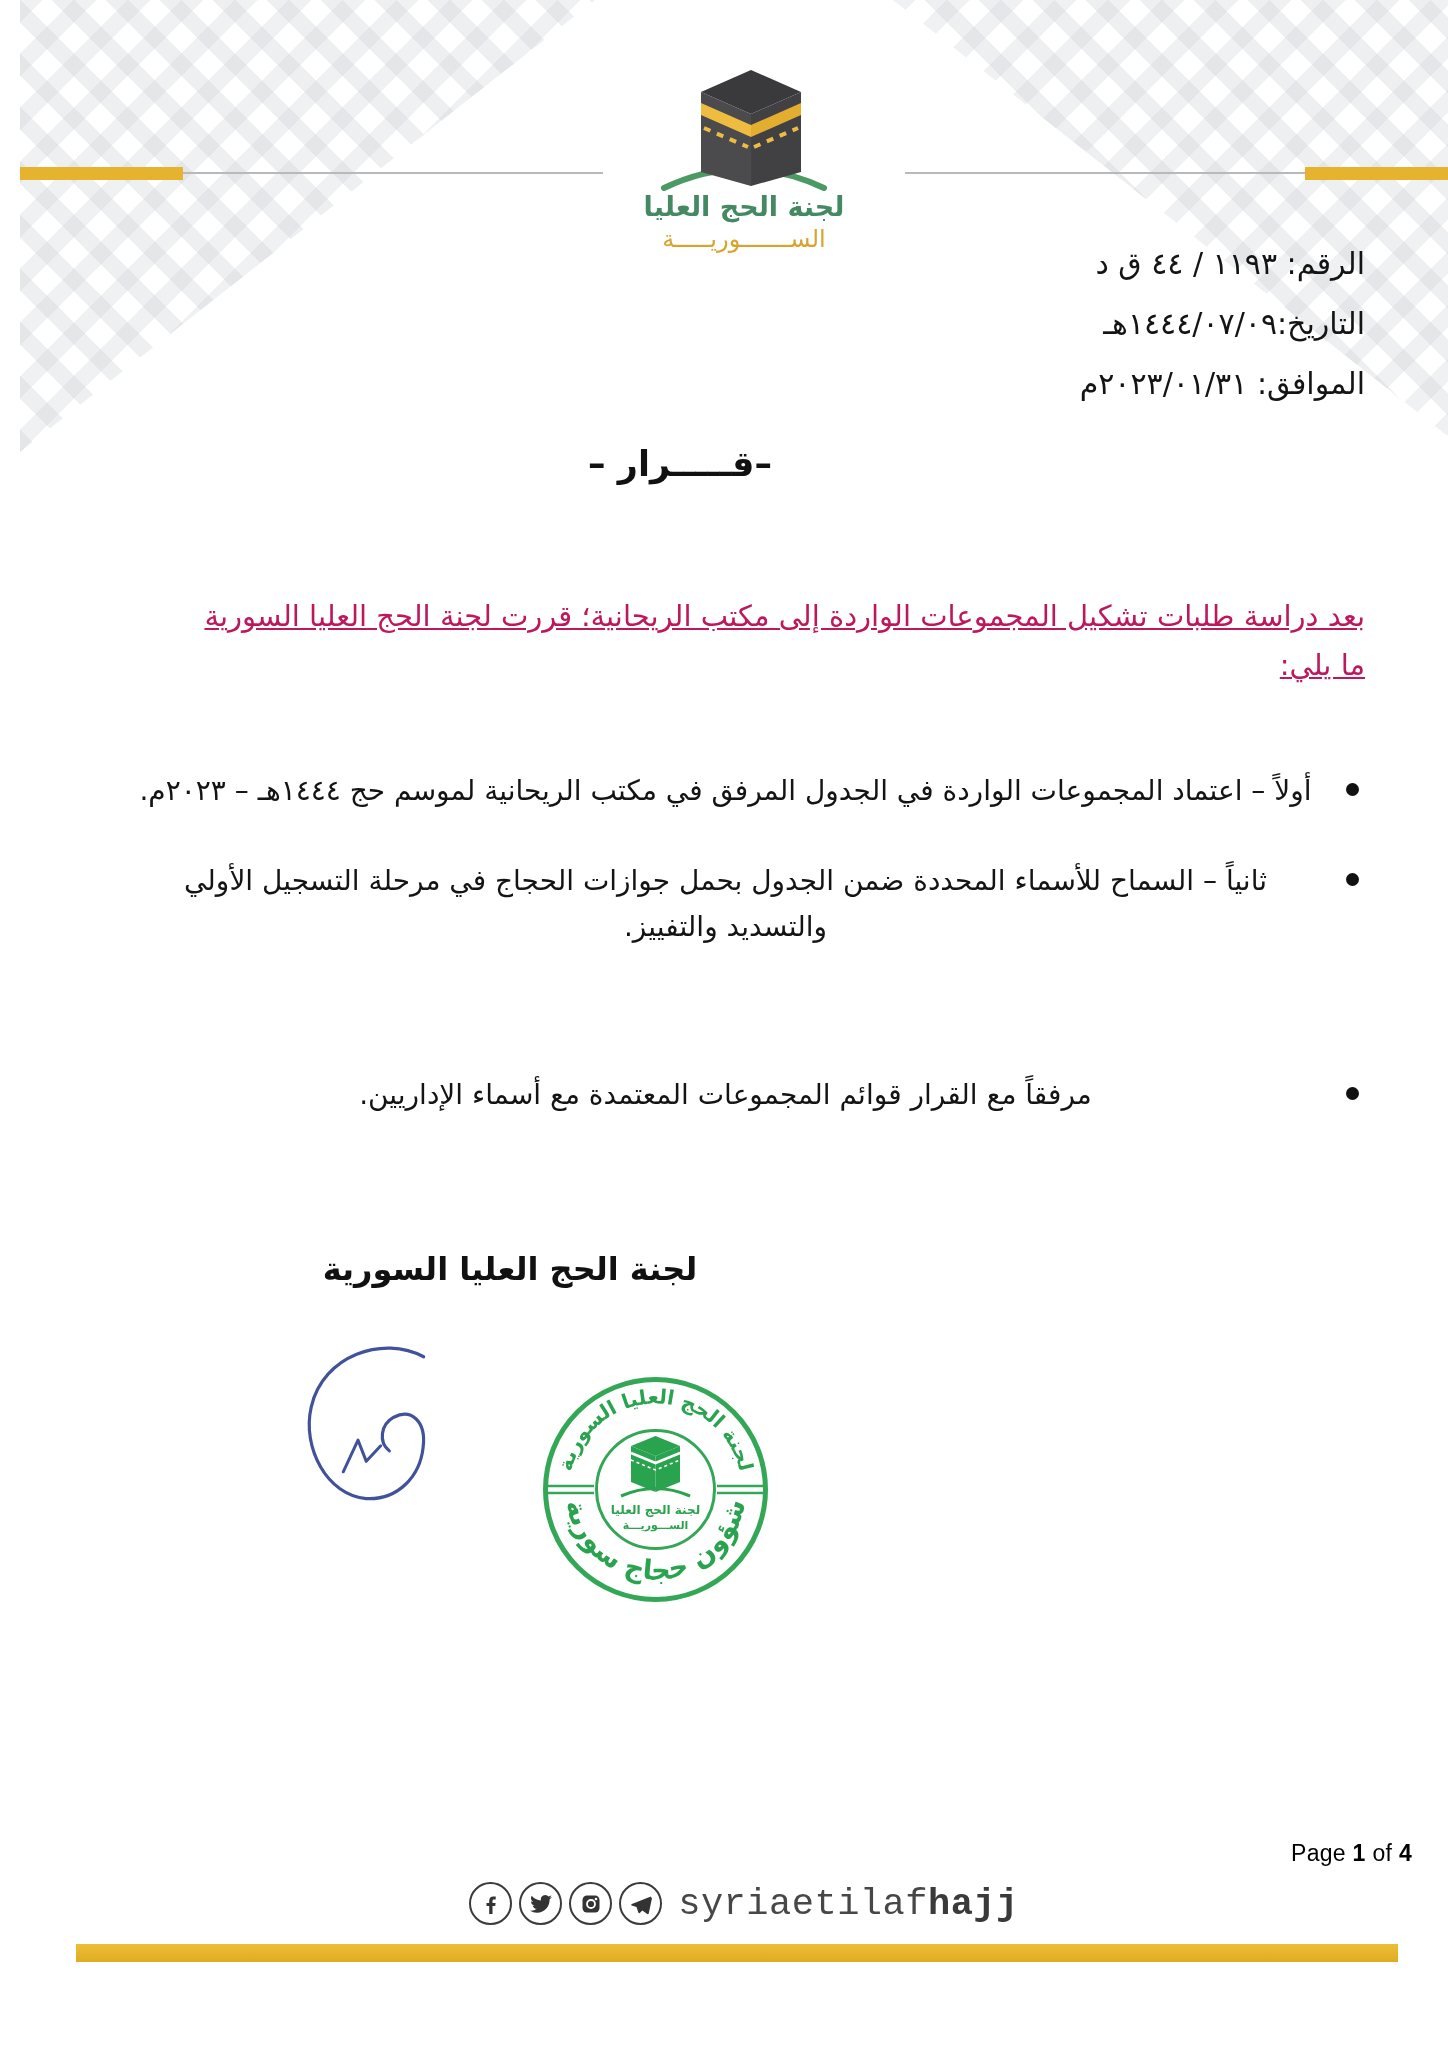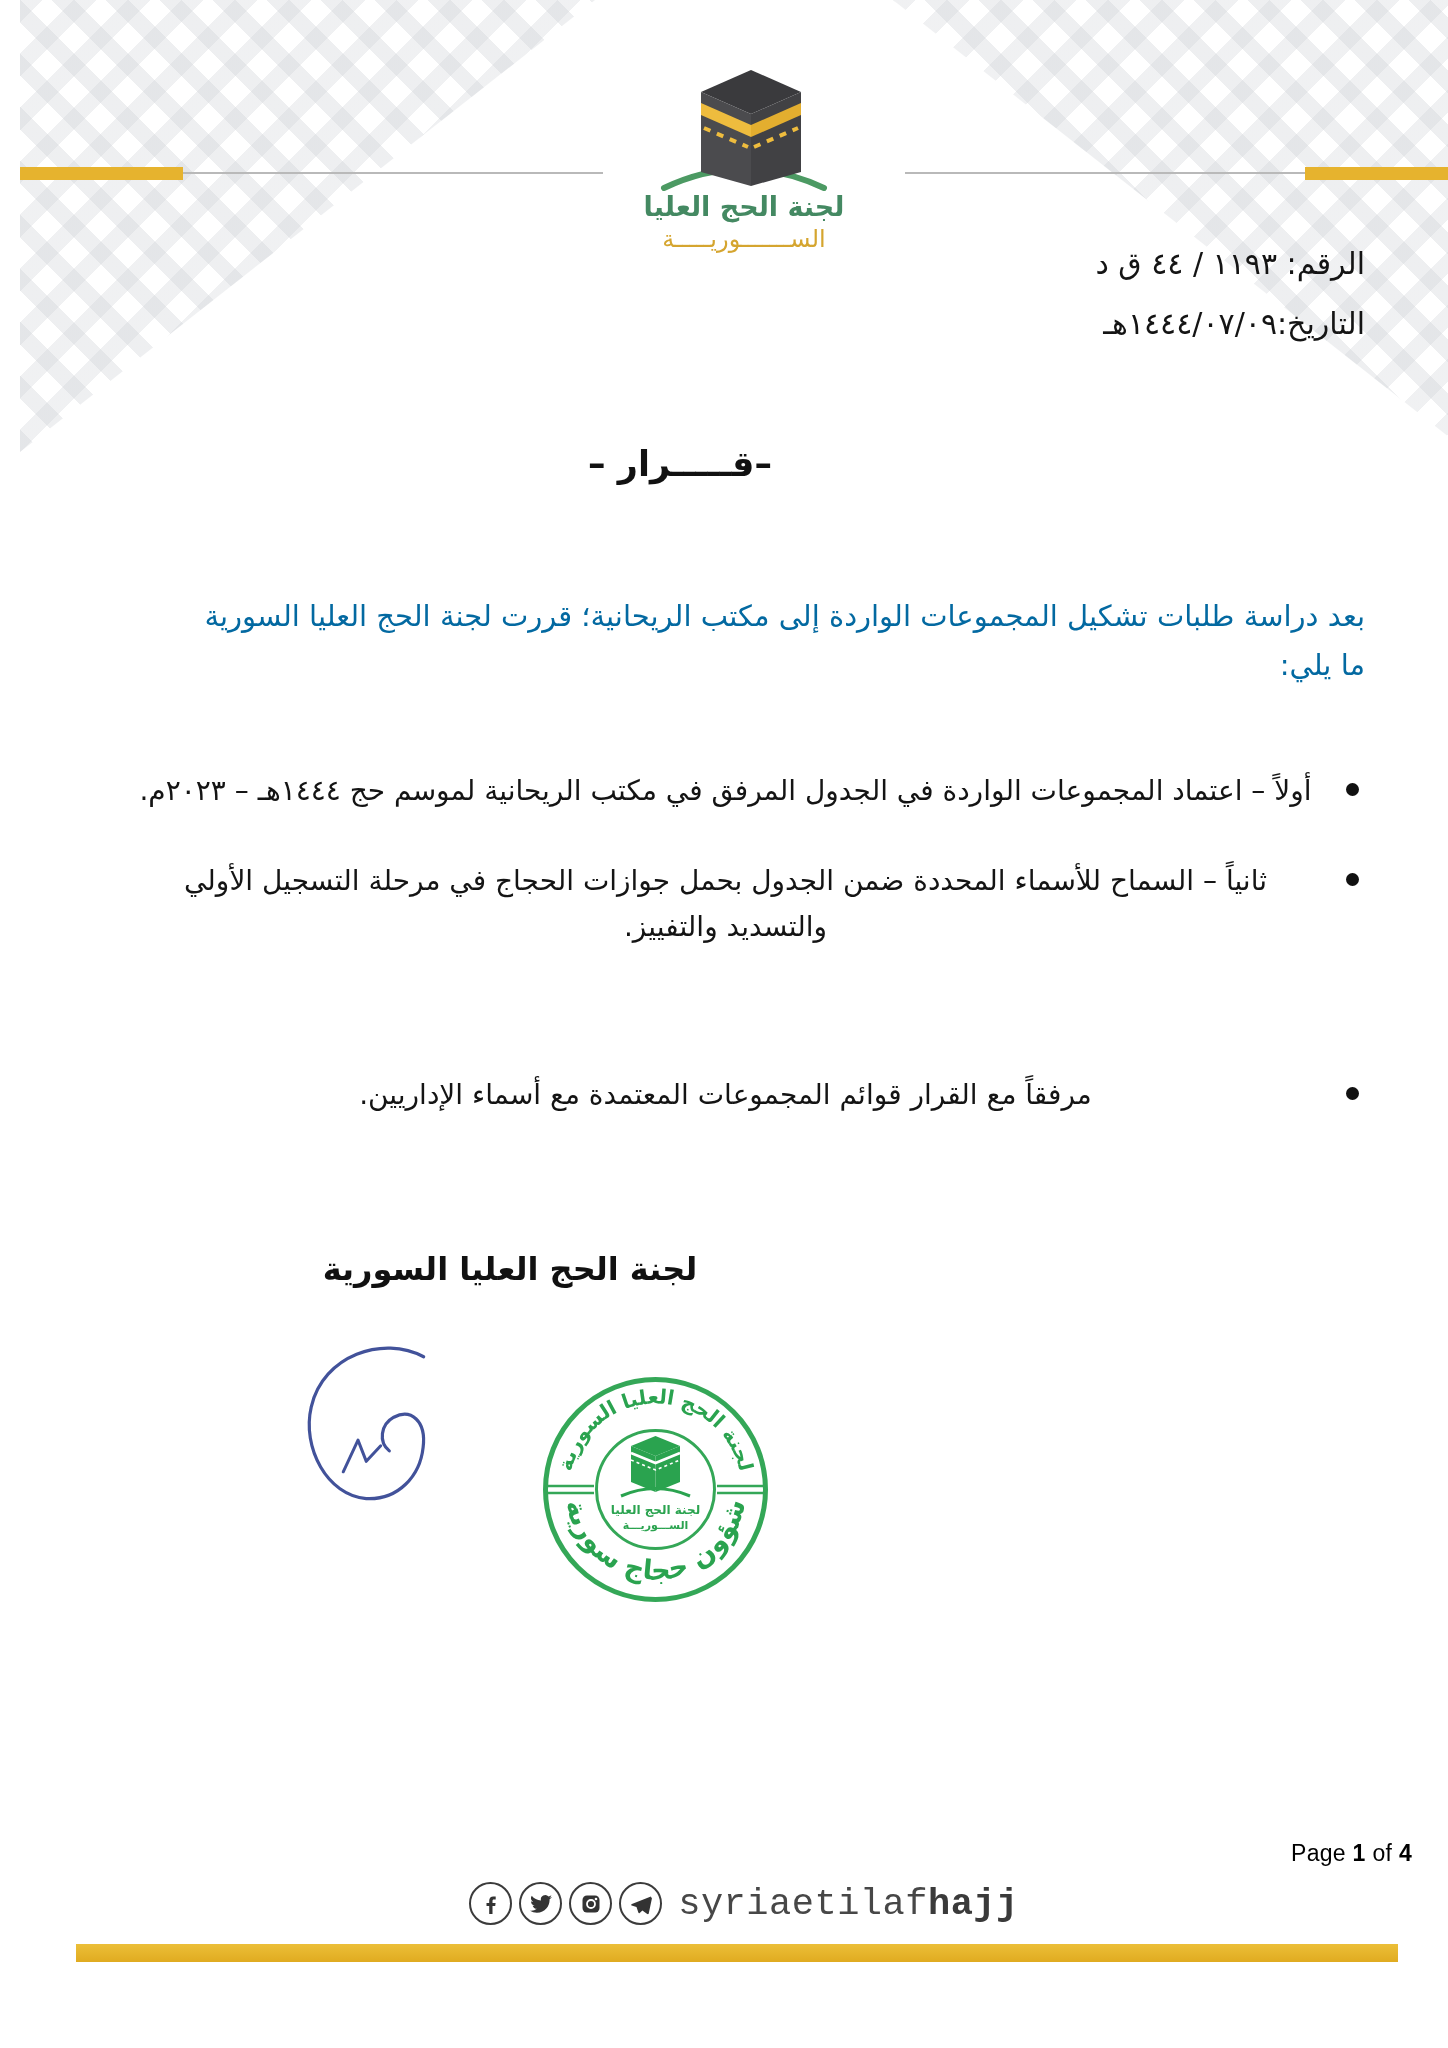--- a/index.html
+++ b/index.html
@@ -30,21 +30,21 @@
   
   .refblock{position:absolute;right:103px;top:234px;direction:rtl;text-align:right;
             font-size:30px;line-height:2.0;color:#141414;}
 
   
   .doc-title{position:absolute;left:0;top:444px;width:1320px;text-align:center;
              font-size:35px;font-weight:bold;direction:rtl;color:#111;}
 
   
   .intro{position:absolute;right:103px;left:170px;top:592px;direction:rtl;text-align:right;
-         font-size:29px;line-height:1.7;color:#0369a1;}
+         font-size:29px;line-height:1.7;color:#be185d;text-decoration:underline;}
 
   
   .bullet{position:absolute;right:103px;left:110px;direction:rtl;text-align:center;
           font-size:28px;line-height:1.65;color:#141414;padding-right:44px;}
   .bullet::before{content:"";position:absolute;right:6px;top:15px;width:13px;height:13px;
                   border-radius:50%;background:#111;}
   .b1{top:768px}.b2{top:858px}.b3{top:1072px}
 
   
   .signer{position:absolute;left:288px;top:1250px;width:404px;text-align:center;direction:rtl;
@@ -91,20 +91,21 @@
     <path d="M 50 70 L 94 89 M 100 89 L 144 70" stroke="#EEBC3E" stroke-width="4" stroke-dasharray="7 7" fill="none"></path>
   </svg>
   <div class="logo-text">
     <div class="logo-l1">لجنة الحج العليا</div>
     <div class="logo-l2">الســـــــوريـــــة</div>
   </div>
 
   <div class="refblock">
     <div>الرقم: ١١٩٣ ‏/‏ ٤٤  ق د</div>
     <div>التاريخ:٠٩‏/‏٠٧‏/‏١٤٤٤هـ</div>
+    <div>الموافق: ٣١‏/‏٠١‏/‏٢٠٢٣م</div>
   </div>
 
   <div class="doc-title">–قـــــرار –</div>
 
   <div class="intro">بعد دراسة طلبات تشكيل المجموعات الواردة إلى مكتب الريحانية؛ قررت لجنة الحج العليا السورية ما يلي:</div>
 
   <div class="bullet b1">أولاً – اعتماد المجموعات الواردة في الجدول المرفق في مكتب الريحانية لموسم حج ١٤٤٤هـ – ٢٠٢٣م.</div>
   <div class="bullet b3">مرفقاً مع القرار قوائم المجموعات المعتمدة مع أسماء الإداريين.</div>
   <div class="bullet b2">ثانياً – السماح للأسماء المحددة ضمن الجدول بحمل جوازات الحجاج في مرحلة التسجيل الأولي والتسديد والتفييز.</div>
 

